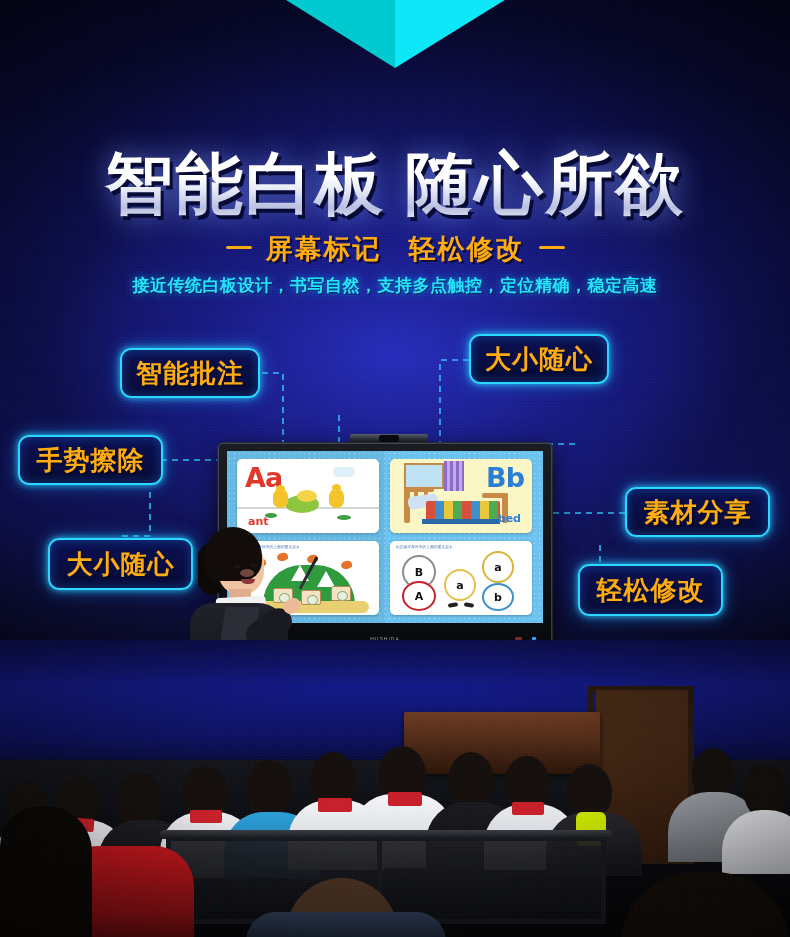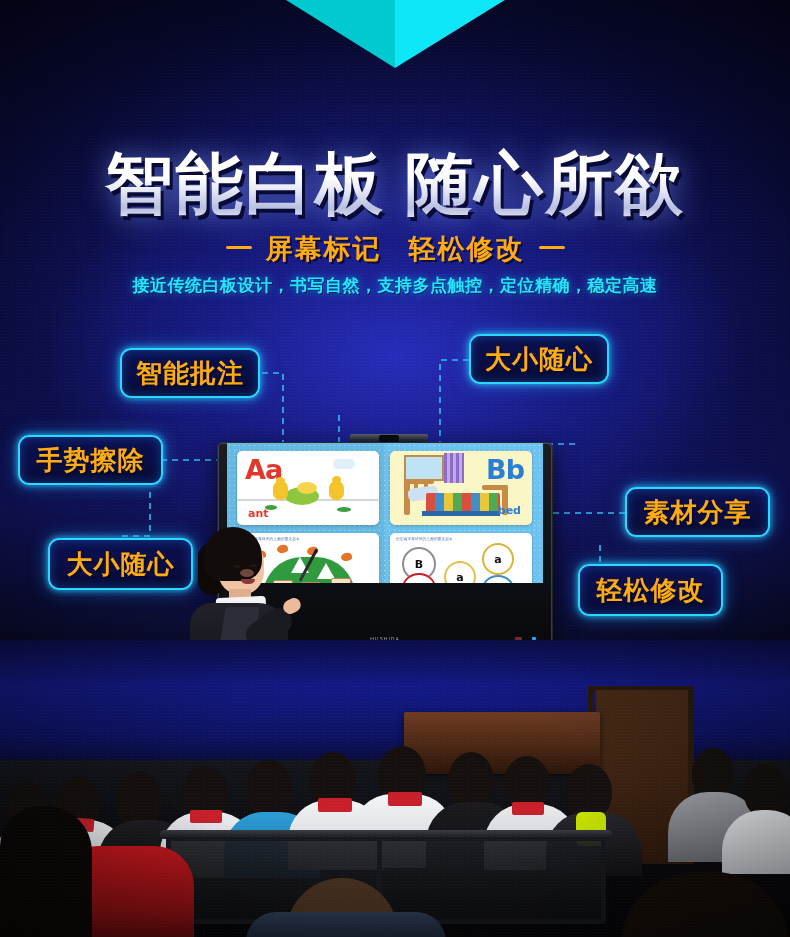--- a/index.html
+++ b/index.html
@@ -112,21 +112,21 @@
     position:absolute;left:218px;top:443px;width:334px;height:204px;
     background:linear-gradient(180deg,#1b1d22 0%,#101217 55%,#08090c 100%);
     border-radius:5px;
     box-shadow:0 7px 24px rgba(0,0,0,.7),0 0 0 1px #33363e;
   }
   .tv .bezel-glow{
     position:absolute;inset:0;border-radius:5px;
     box-shadow:inset 0 0 0 1px rgba(140,150,170,.35);
   }
   .screen{
-    position:absolute;left:9px;top:0;width:316px;height:140px;
+    position:absolute;left:9px;top:8px;width:316px;height:172px;
     background:#6cc3ef;
     background-image:radial-gradient(rgba(255,255,255,.5) .7px,transparent .8px);
     background-size:5px 5px;
     overflow:hidden;
   }
   .screen .halfsplit{
     position:absolute;left:0;top:0;width:50%;height:100%;
     background:rgba(0,0,0,.05);
   }
   .card{

